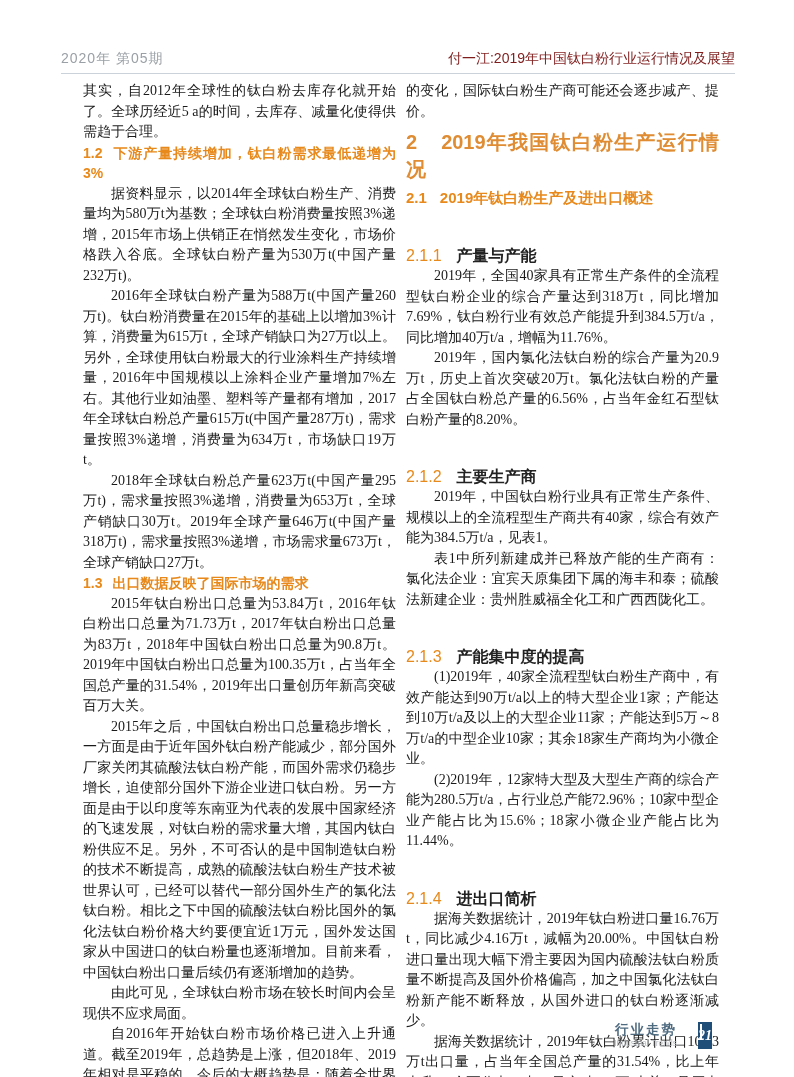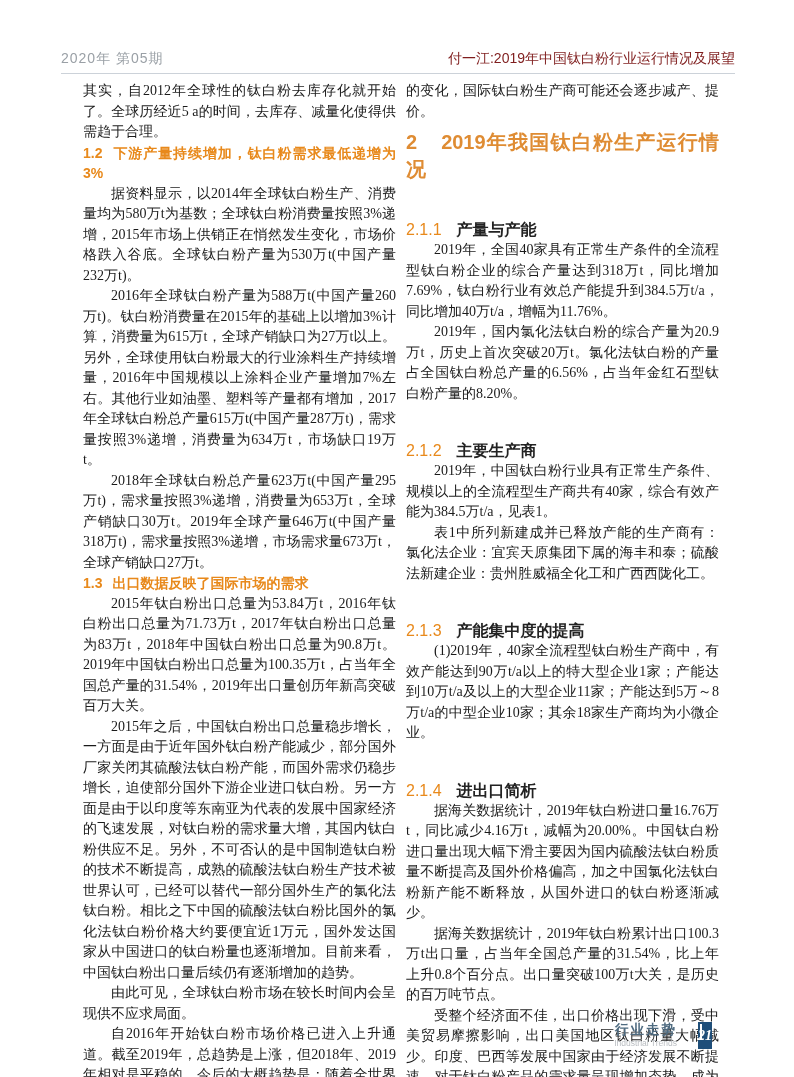--- a/index.html
+++ b/index.html
@@ -81,28 +81,30 @@
       <p class="para indent">2018年全球钛白粉总产量623万t(中国产量295万t)，需求量按照3%递增，消费量为653万t，全球产销缺口30万t。2019年全球产量646万t(中国产量318万t)，需求量按照3%递增，市场需求量673万t，全球产销缺口27万t。</p>
       <div class="h-sub"><span class="hnum">1.3</span><span class="htitle">出口数据反映了国际市场的需求</span></div>
       <p class="para indent">2015年钛白粉出口总量为53.84万t，2016年钛白粉出口总量为71.73万t，2017年钛白粉出口总量为83万t，2018年中国钛白粉出口总量为90.8万t。2019年中国钛白粉出口总量为100.35万t，占当年全国总产量的31.54%，2019年出口量创历年新高突破百万大关。</p>
       <p class="para indent">2015年之后，中国钛白粉出口总量稳步增长，一方面是由于近年国外钛白粉产能减少，部分国外厂家关闭其硫酸法钛白粉产能，而国外需求仍稳步增长，迫使部分国外下游企业进口钛白粉。另一方面是由于以印度等东南亚为代表的发展中国家经济的飞速发展，对钛白粉的需求量大增，其国内钛白粉供应不足。另外，不可否认的是中国制造钛白粉的技术不断提高，成熟的硫酸法钛白粉生产技术被世界认可，已经可以替代一部分国外生产的氯化法钛白粉。相比之下中国的硫酸法钛白粉比国外的氯化法钛白粉价格大约要便宜近1万元，国外发达国家从中国进口的钛白粉量也逐渐增加。目前来看，中国钛白粉出口量后续仍有逐渐增加的趋势。</p>
       <p class="para indent">由此可见，全球钛白粉市场在较长时间内会呈现供不应求局面。</p>
       <p class="para indent">自2016年开始钛白粉市场价格已进入上升通道。截至2019年，总趋势是上涨，但2018年、2019年相对是平稳的。今后的大概趋势是：随着全世界和国内大环境</p>
     </div>
   <div class="col col-right">
       <p class="para">的变化，国际钛白粉生产商可能还会逐步减产、提价。</p>
       <div class="h-main"><span class="hnum">2</span><span class="htitle">2019年我国钛白粉生产运行情况</span></div>
+      <div class="h-sec"><span class="hnum">2.1</span><span class="htitle">2019年钛白粉生产及进出口概述</span></div>
       <div class="h-third"><span class="hnum">2.1.1</span><span class="htitle">产量与产能</span></div>
       <p class="para indent">2019年，全国40家具有正常生产条件的全流程型钛白粉企业的综合产量达到318万t，同比增加7.69%，钛白粉行业有效总产能提升到384.5万t/a，同比增加40万t/a，增幅为11.76%。</p>
       <p class="para indent">2019年，国内氯化法钛白粉的综合产量为20.9万t，历史上首次突破20万t。氯化法钛白粉的产量占全国钛白粉总产量的6.56%，占当年金红石型钛白粉产量的8.20%。</p>
       <div class="h-third"><span class="hnum">2.1.2</span><span class="htitle">主要生产商</span></div>
       <p class="para indent">2019年，中国钛白粉行业具有正常生产条件、规模以上的全流程型生产商共有40家，综合有效产能为384.5万t/a，见表1。</p>
       <p class="para indent">表1中所列新建成并已释放产能的生产商有：氯化法企业：宜宾天原集团下属的海丰和泰；硫酸法新建企业：贵州胜威福全化工和广西西陇化工。</p>
       <div class="h-third"><span class="hnum">2.1.3</span><span class="htitle">产能集中度的提高</span></div>
       <p class="para indent">(1)2019年，40家全流程型钛白粉生产商中，有效产能达到90万t/a以上的特大型企业1家；产能达到10万t/a及以上的大型企业11家；产能达到5万～8万t/a的中型企业10家；其余18家生产商均为小微企业。</p>
+      <p class="para indent">(2)2019年，12家特大型及大型生产商的综合产能为280.5万t/a，占行业总产能72.96%；10家中型企业产能占比为15.6%；18家小微企业产能占比为11.44%。</p>
       <div class="h-third"><span class="hnum">2.1.4</span><span class="htitle">进出口简析</span></div>
       <p class="para indent">据海关数据统计，2019年钛白粉进口量16.76万t，同比减少4.16万t，减幅为20.00%。中国钛白粉进口量出现大幅下滑主要因为国内硫酸法钛白粉质量不断提高及国外价格偏高，加之中国氯化法钛白粉新产能不断释放，从国外进口的钛白粉逐渐减少。</p>
       <p class="para indent">据海关数据统计，2019年钛白粉累计出口100.3万t出口量，占当年全国总产量的31.54%，比上年上升0.8个百分点。出口量突破100万t大关，是历史的百万吨节点。</p>
       <p class="para indent">受整个经济面不佳，出口价格出现下滑，受中美贸易摩擦影响，出口美国地区钛白粉量大幅减少。印度、巴西等发展中国家由于经济发展不断提速，对于钛白粉产品的需求量呈现增加态势，成为需求增长的主力。进口均价3 018.96美元/t，同比上年3 070.18美元/</p>
     </div>
 
   <div class="footer">
     <div class="footer-label">
       <div class="footer-cn">行业走势</div>
       <div class="footer-en">Industrial Trends</div>

